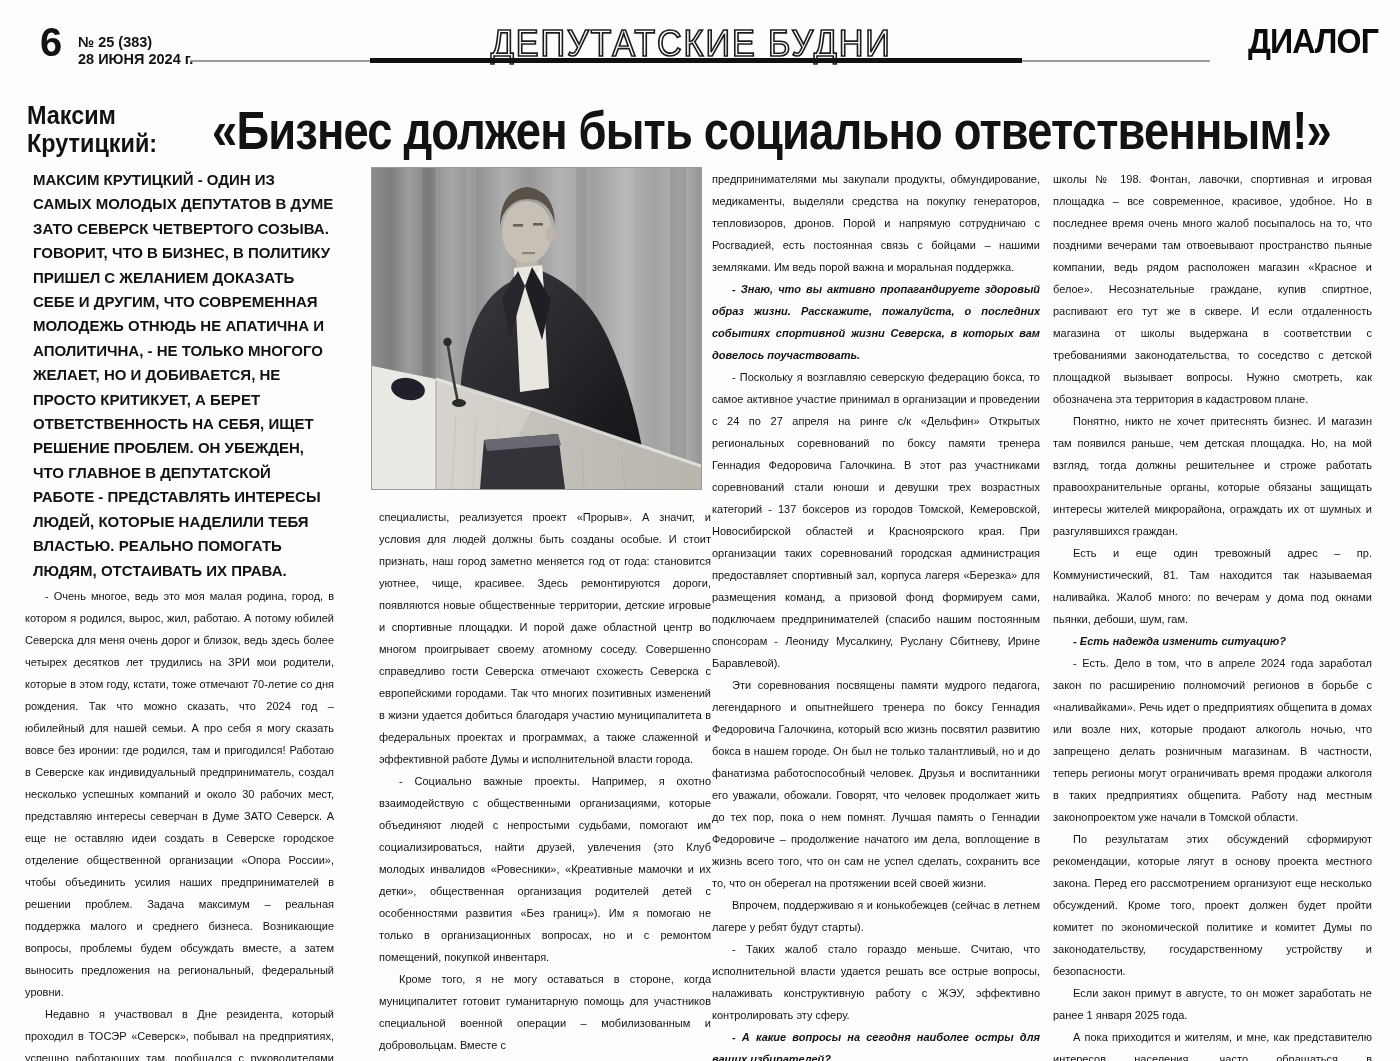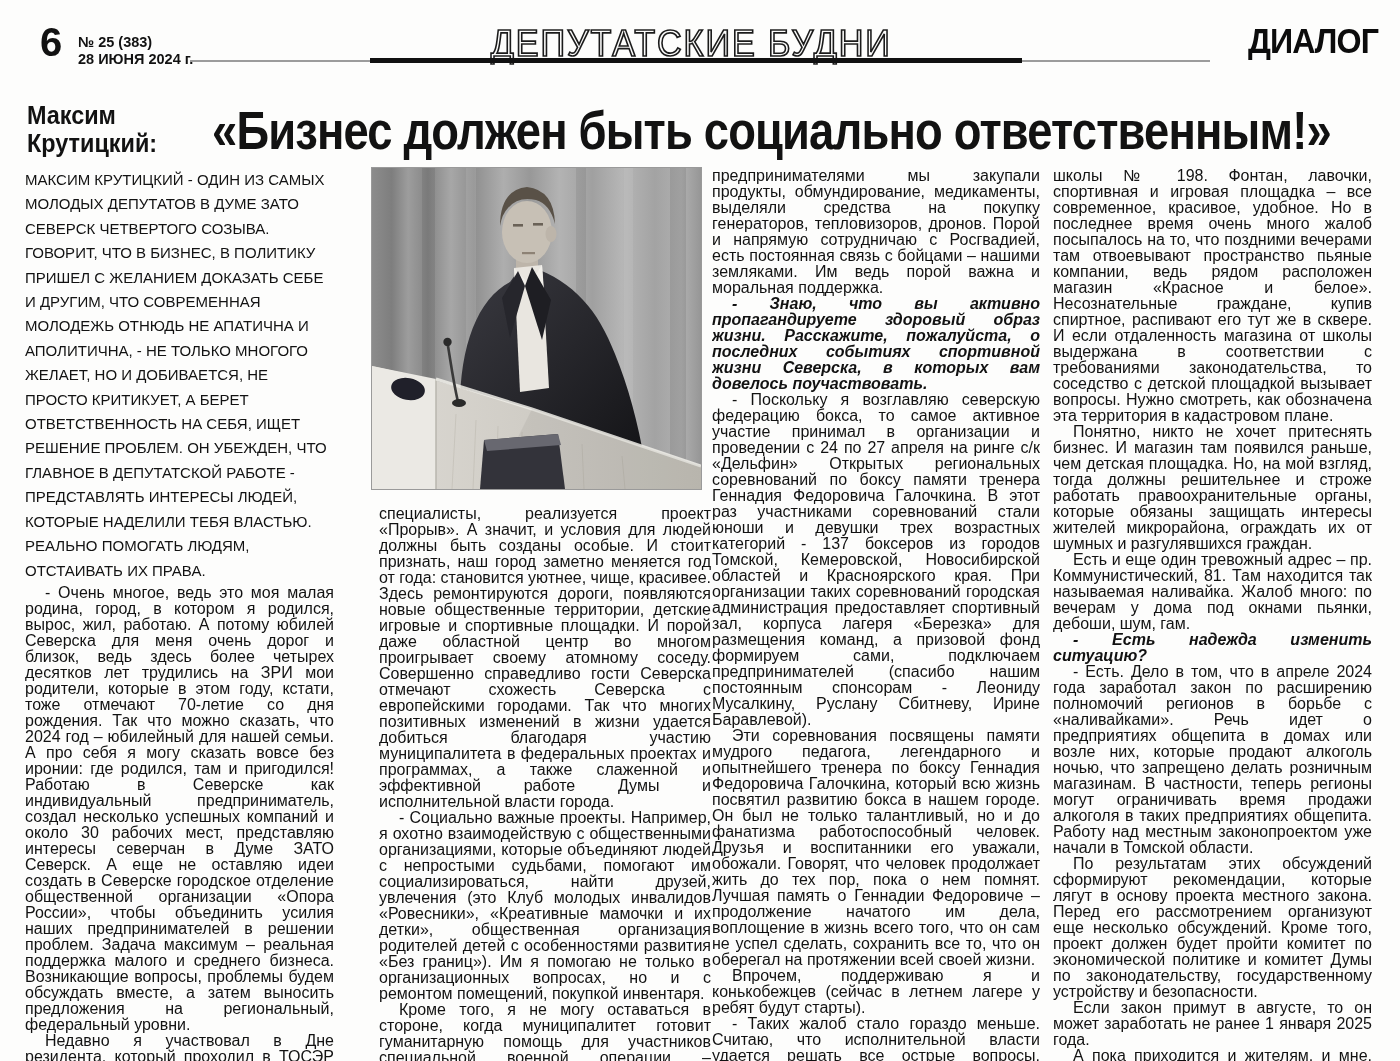--- a/index.html
+++ b/index.html
@@ -26,23 +26,23 @@
 
   
   .photo{position:absolute;left:371px;top:167px;width:329px;height:321px;border:1px solid #9a9a9a;box-sizing:content-box;}
 
   
   .col{position:absolute;top:168px;height:893px;overflow:hidden;}
   .col1{left:25px;width:309px;}
   .col2{left:379px;top:495px;height:566px;width:332px;margin-top:11px;}
   .col3{left:712px;width:328px;}
   .col4{left:1053px;width:319px;}
-  .col p{margin:0;font-size:16px;line-height:16px;text-align:justify;text-indent:20px;}
-  .col p.lead{font-size:15px;line-height:24.4px;font-weight:400;text-align:left;text-indent:0;
-              text-transform:uppercase;margin-bottom:2px;}
+  .col p{margin:0;font-size:11px;line-height:22px;text-align:justify;text-indent:20px;}
+  .col p.lead{font-size:15px;line-height:24.4px;font-weight:700;text-align:left;text-indent:0;
+              text-transform:uppercase;margin-bottom:2px;margin-left:8px;}
   .col p.q{font-weight:700;font-style:italic;}
   .col p.cont{text-indent:0;}
 </style>
 </head>
 <body>
 
 <div class="page">
 
   <div class="pagenum">6</div>
   <div class="issue-block">

